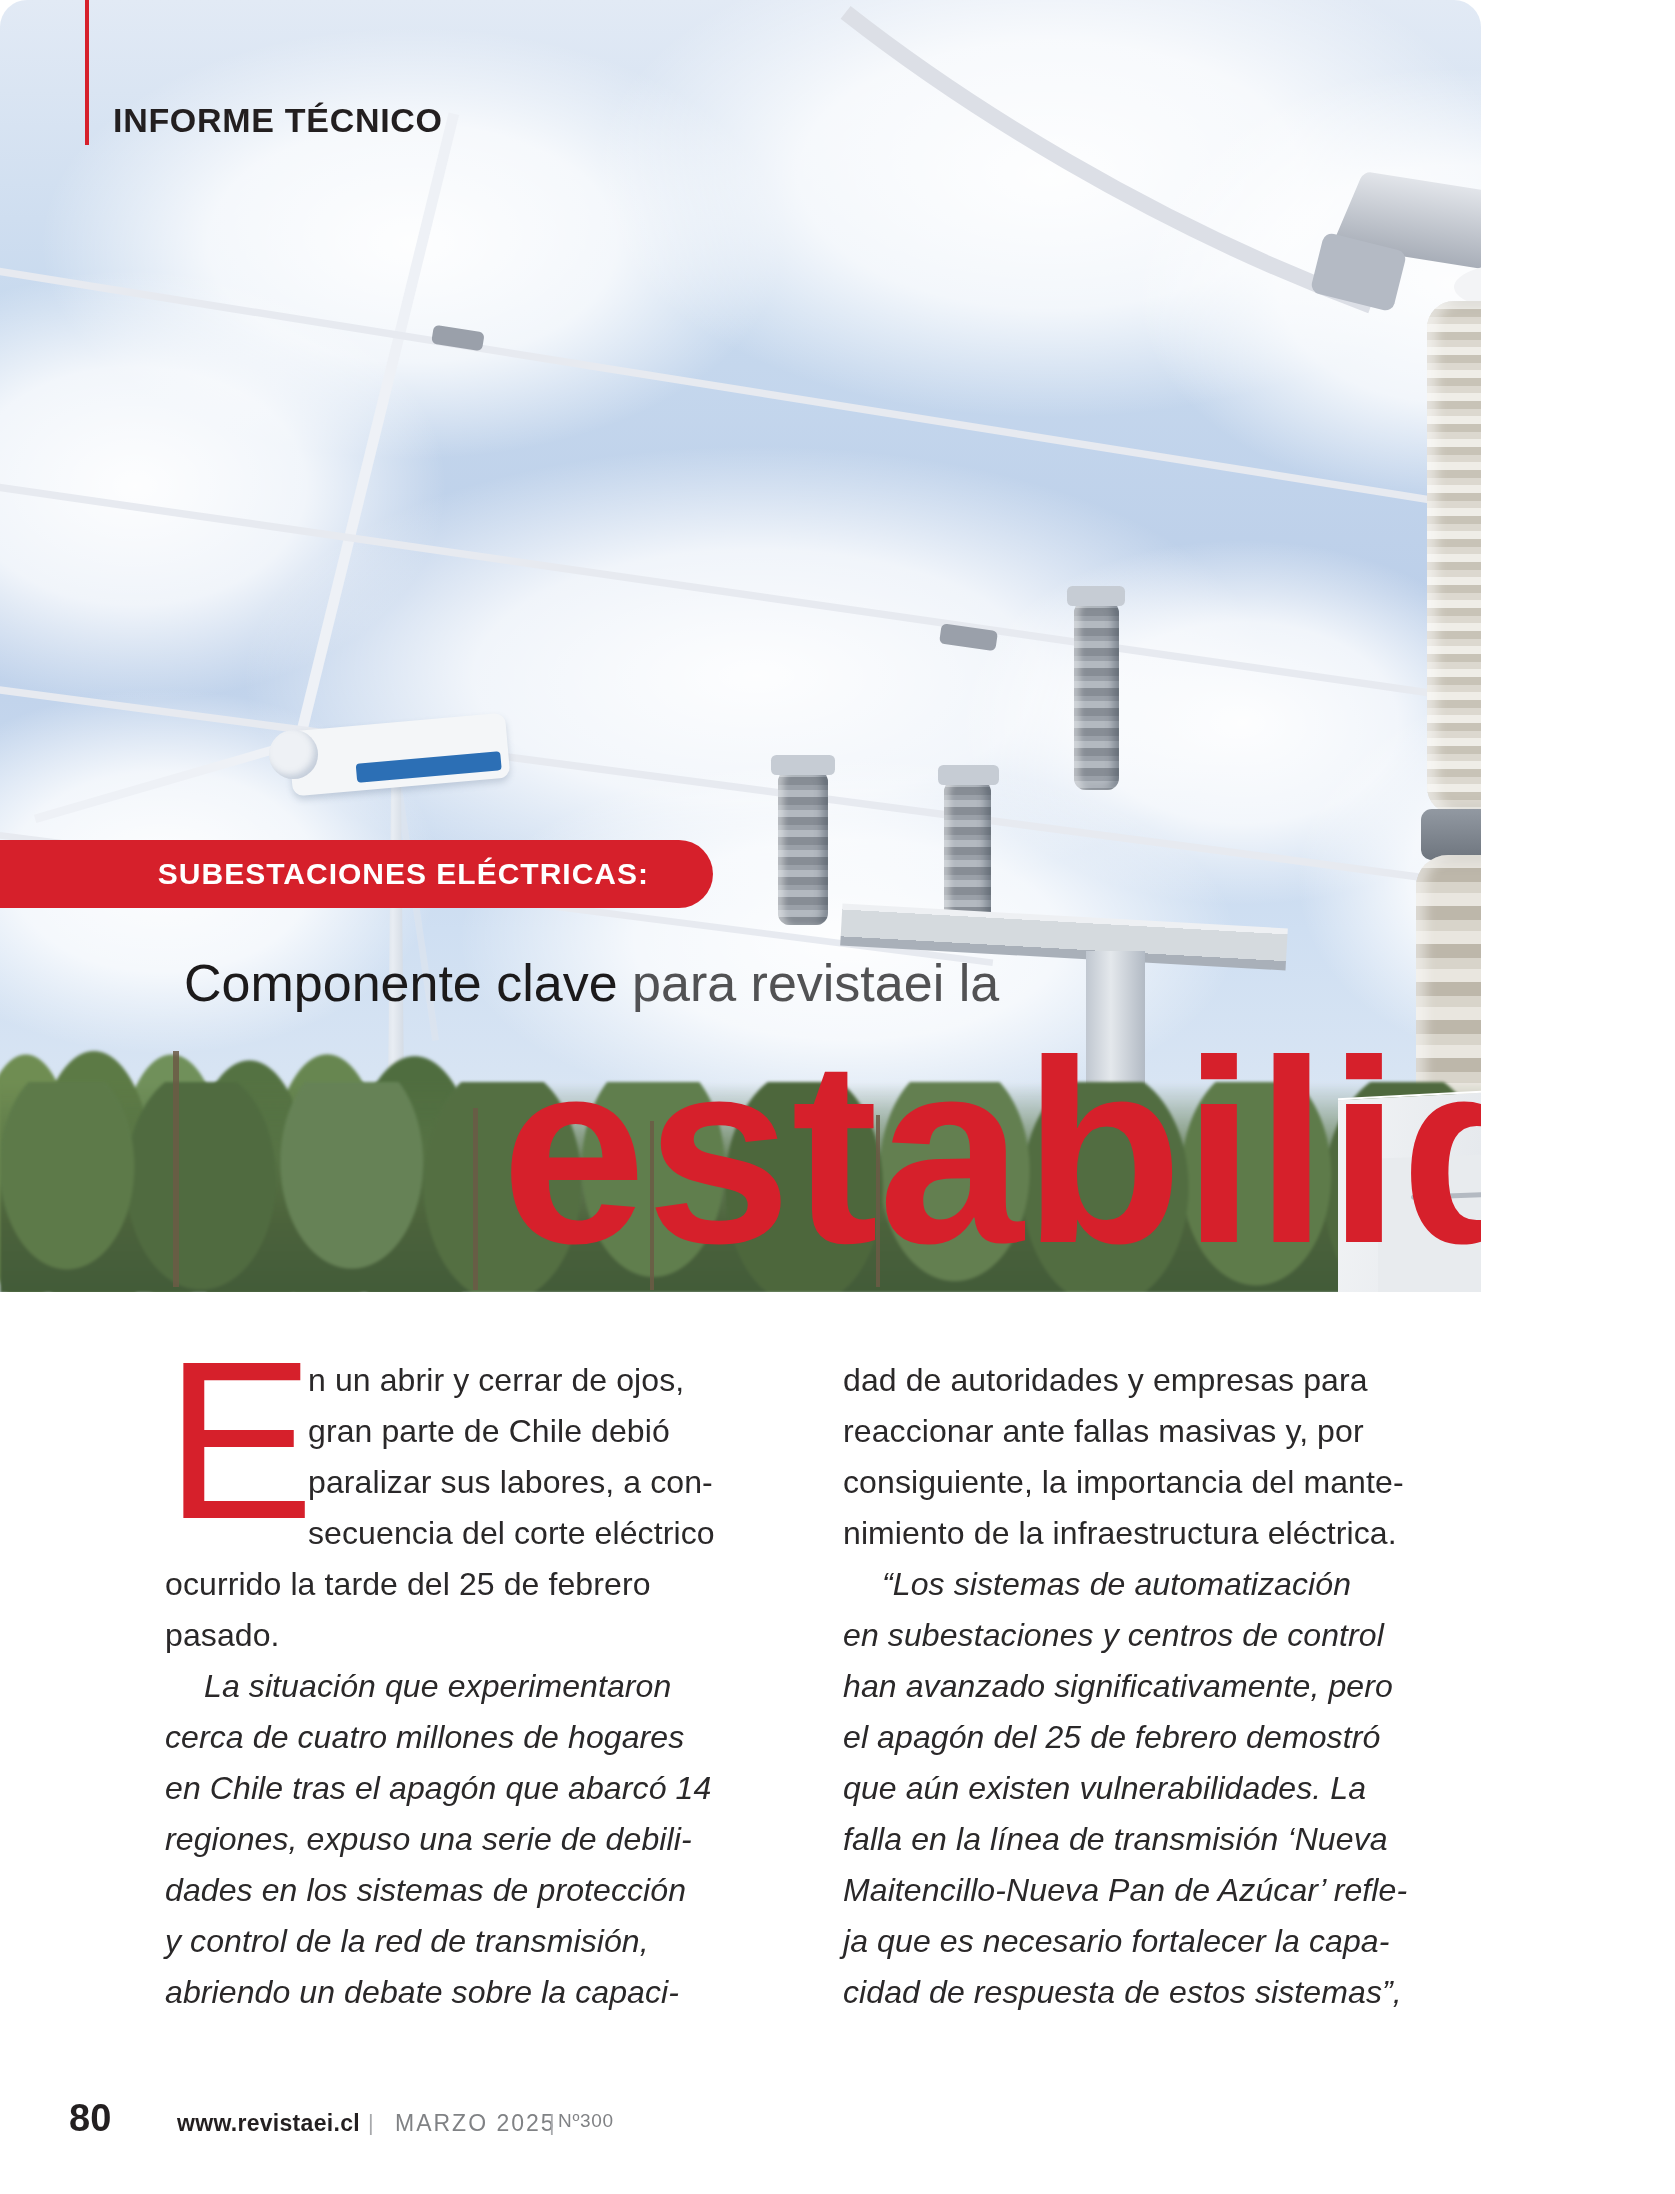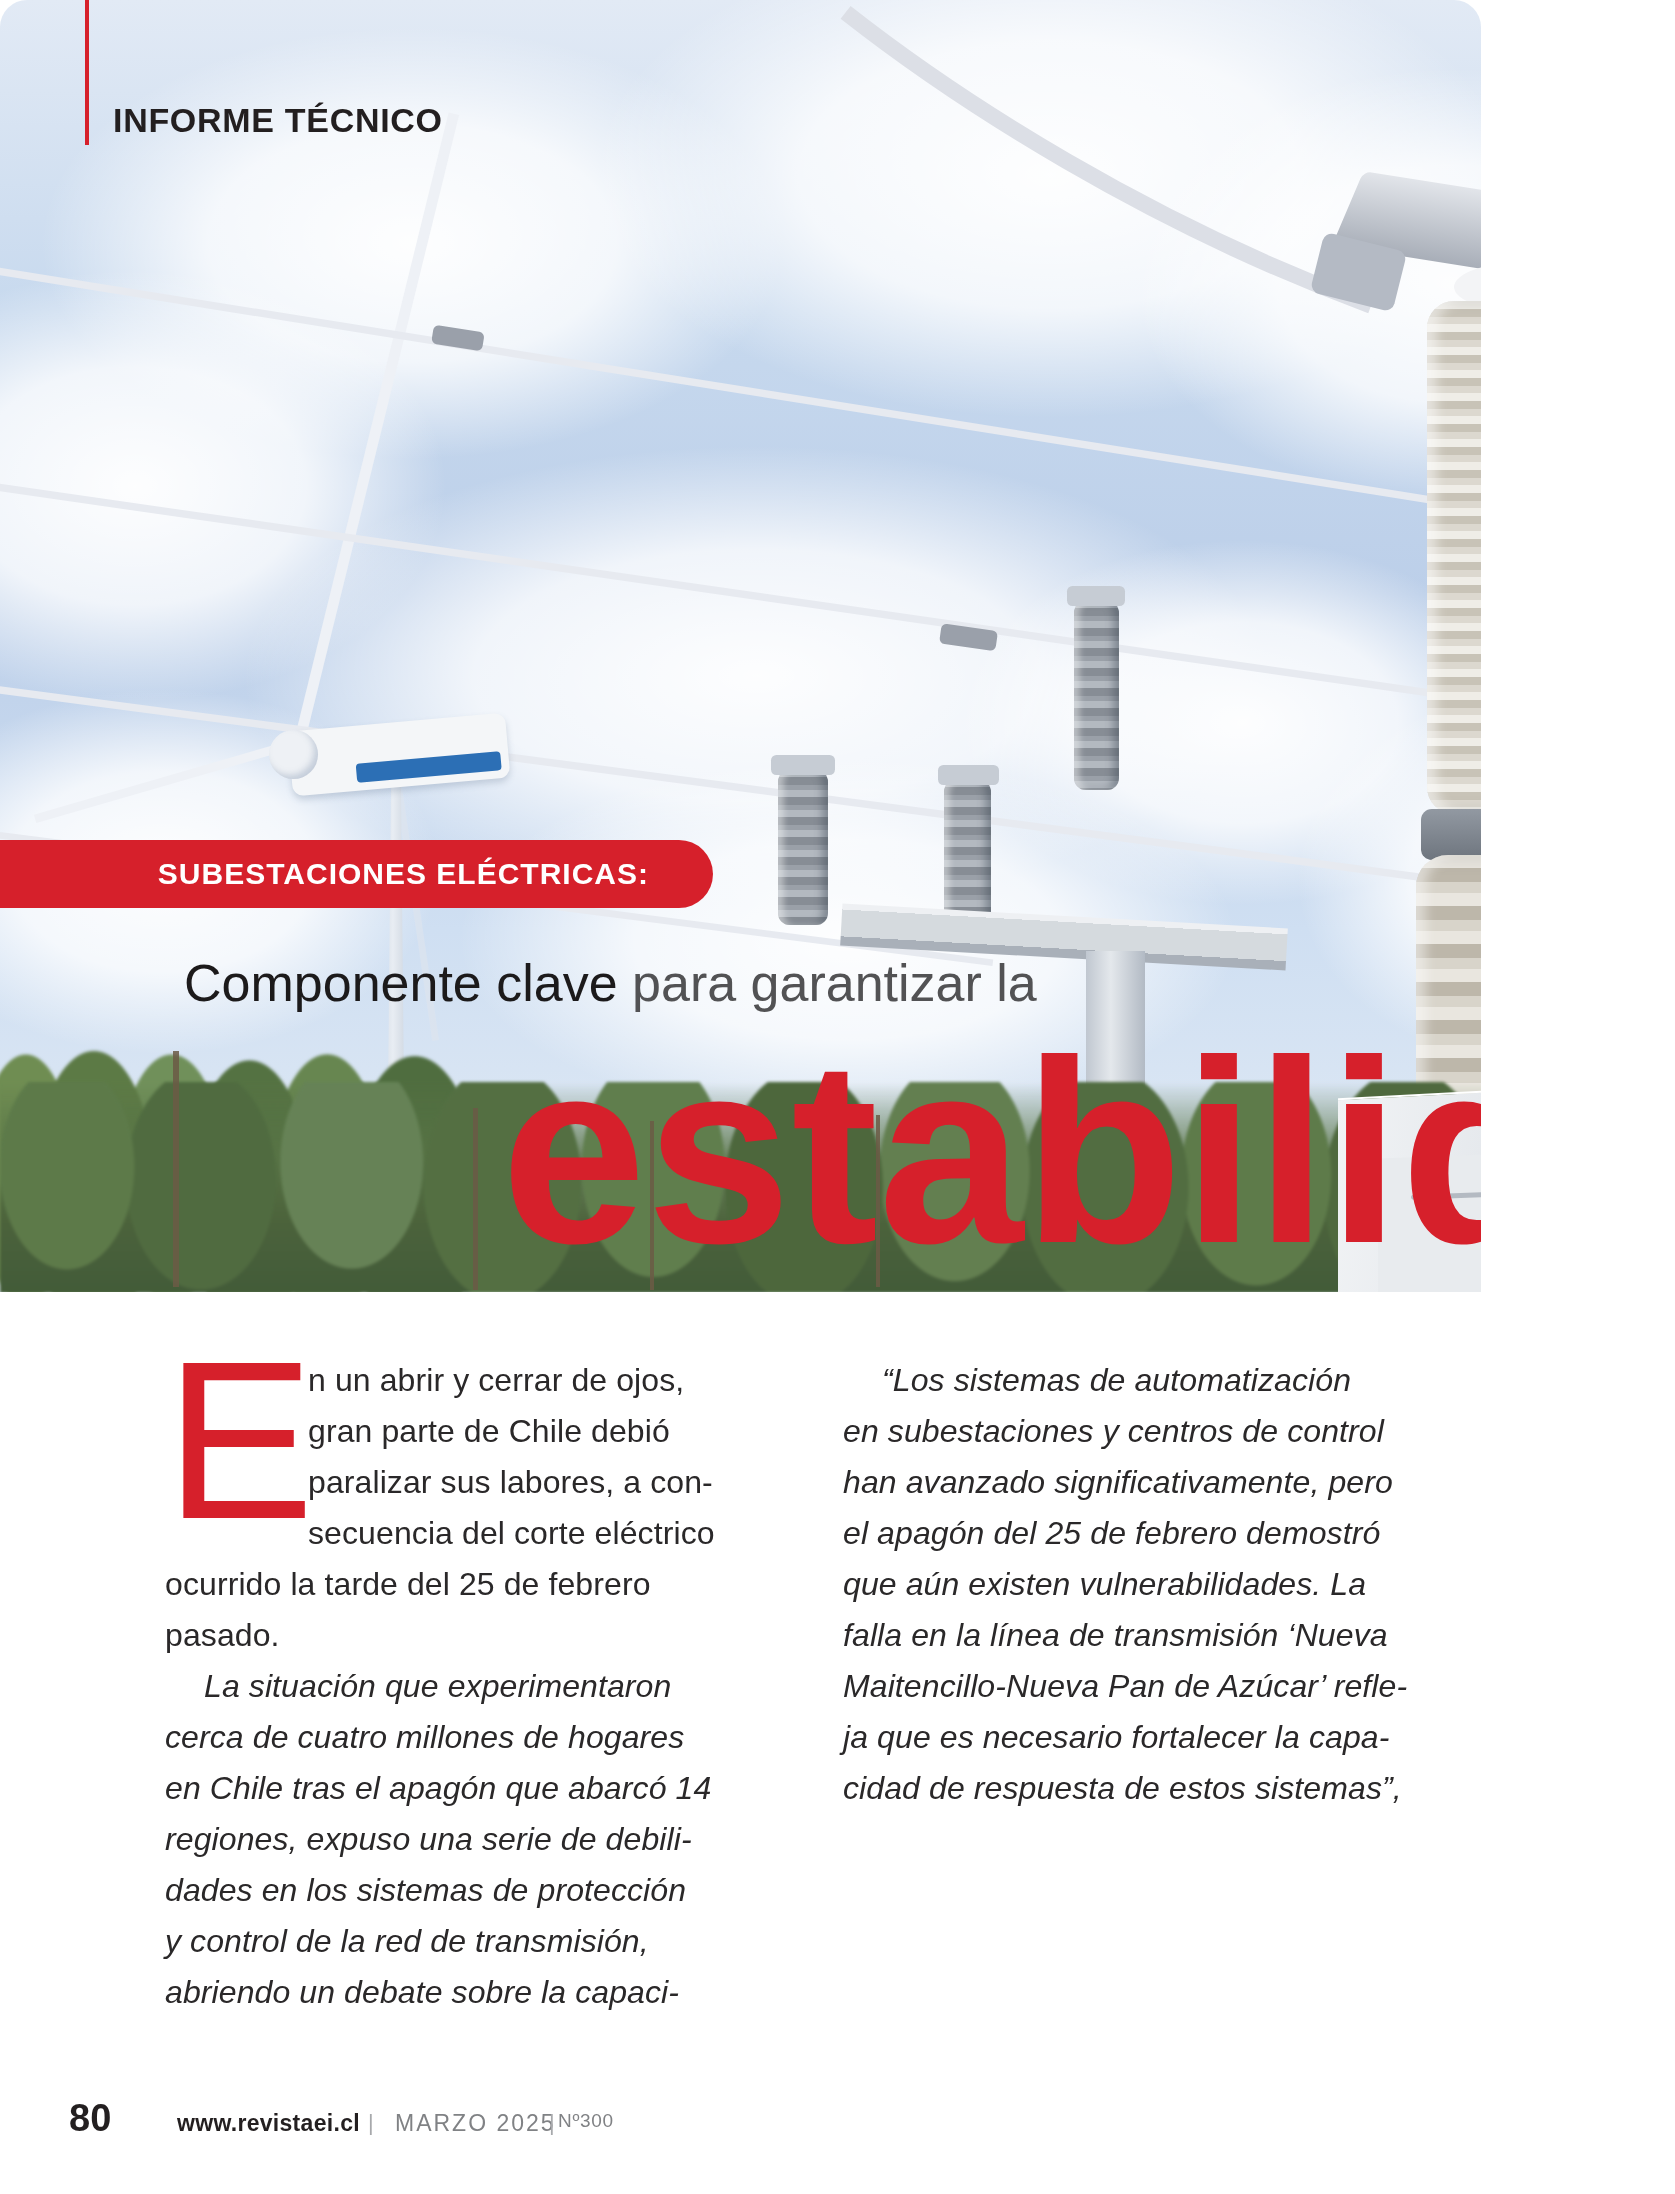--- a/index.html
+++ b/index.html
@@ -183,28 +183,29 @@
     <div class="mark" style="left:1520px;top:1216px;width:61px;height:4px;transform:rotate(-2deg);"></div>
   </div>
 
   <div class="kicker-bar"></div>
   <div class="kicker">INFORME TÉCNICO</div>
 
   <div class="badge">
     <span>SUBESTACIONES ELÉCTRICAS:</span>
   </div>
 
-  <h1 class="title"><span class="b">Componente clave</span><span class="l"> para garantizar la</span></h1>
+  <h1 class="title"><span class="b">Componente clave</span><span class="l"> para revistaei la</span></h1>
   <div class="bigword">estabilidad</div>
 
   <section class="col col1">
     <p><span class="dropcap">E</span><span>n un abrir y cerrar de ojos,<br>gran parte de Chile debió<br>paralizar sus labores, a con-<br>secuencia del corte eléctrico<br>ocurrido la tarde del 25 de febrero<br>pasado.</span></p>
     <p class="indent">La situación que experimentaron<br>cerca de cuatro millones de hogares<br>en Chile tras el apagón que abarcó 14<br>regiones, expuso una serie de debili-<br>dades en los sistemas de protección<br>y control de la red de transmisión,<br>abriendo un debate sobre la capaci-</p>
   </section>
   <section class="col col2">
+    <p>dad de autoridades y empresas para<br>reaccionar ante fallas masivas y, por<br>consiguiente, la importancia del mante-<br>nimiento de la infraestructura eléctrica.</p>
     <p class="indent">“Los sistemas de automatización<br>en subestaciones y centros de control<br>han avanzado significativamente, pero<br>el apagón del 25 de febrero demostró<br>que aún existen vulnerabilidades. La<br>falla en la línea de transmisión ‘Nueva<br>Maitencillo-Nueva Pan de Azúcar’ refle-<br>ja que es necesario fortalecer la capa-<br>cidad de respuesta de estos sistemas”,</p>
   </section>
 
   <footer>
     <span class="f f-pageno">80</span>
     <span class="f f-site">www.revistaei.cl</span>
     <span class="f f-sep1">|</span>
     <span class="f f-date">MARZO 2025</span>
     <span class="f f-sep2">|</span>
     <span class="f f-issue">Nº300</span>

